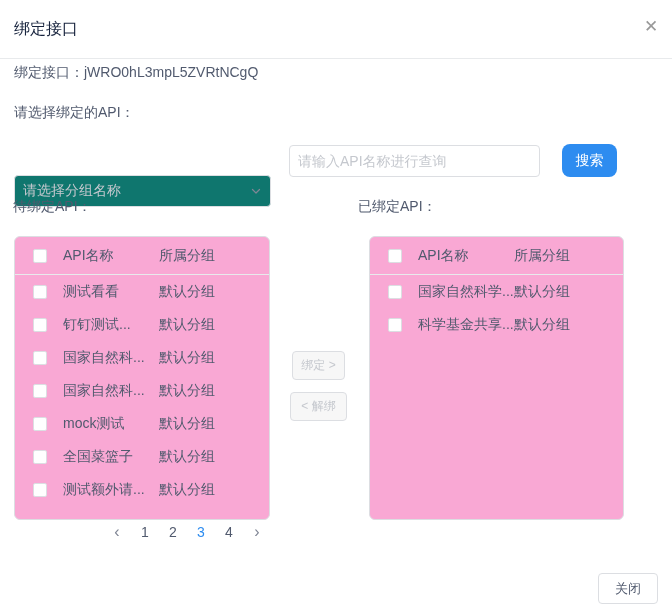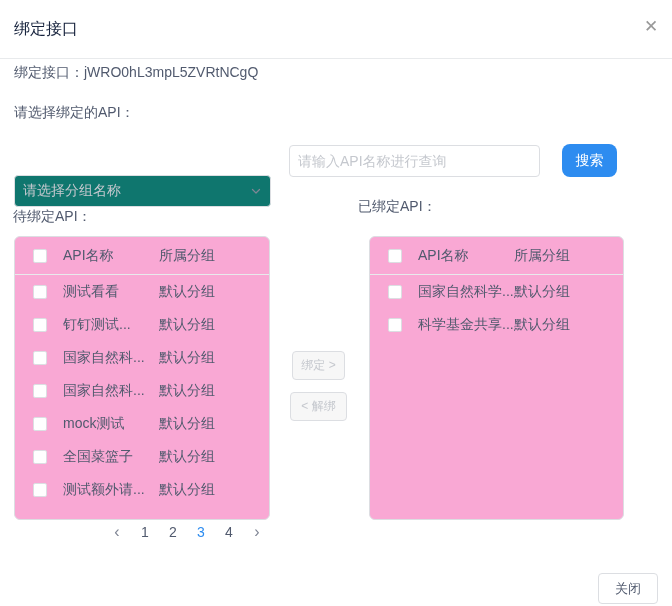--- a/index.html
+++ b/index.html
@@ -25,21 +25,21 @@
   .group-select .chev { display: flex; align-items: center; color: #808695; }
   .api-input { position: absolute; left: 289px; top: 145px; width: 251px; height: 32px;
                border: 1px solid #dcdee2; border-radius: 4px; padding: 4px 8px; font-size: 14px;
                color: #4d7c0f; font-family: inherit; outline: none; }
   .api-input::placeholder { color: #c5c8ce; }
   .search-btn { position: absolute; left: 562px; top: 144px; width: 55px; height: 33px;
                 background: #2d8cf0; color: #fff; border: none; border-radius: 8px;
                 font-size: 14px; font-family: inherit; cursor: pointer; }
 
   
-  .pending-label { position: absolute; left: 13px; top: 208px; }
+  .pending-label { position: absolute; left: 13px; top: 198px; }
   .bound-label  { position: absolute; left: 358px; top: 198px; }
 
   
   .api-table { position: absolute; top: 236px; width: 256px; height: 284px;
                border: 1px solid #dcdee2; border-radius: 6px; background: #f9a8d4; overflow: hidden; }
   .api-table.left { left: 14px; }
   .api-table.right { left: 369px; width: 255px; }
   .t-header { display: flex; align-items: center; height: 38px; border-bottom: 1px solid #e8eaec;
               padding-left: 18px; color: #515a6e; }
   .t-row { display: flex; align-items: center; height: 33px; padding-left: 18px; color: #515a6e; }

